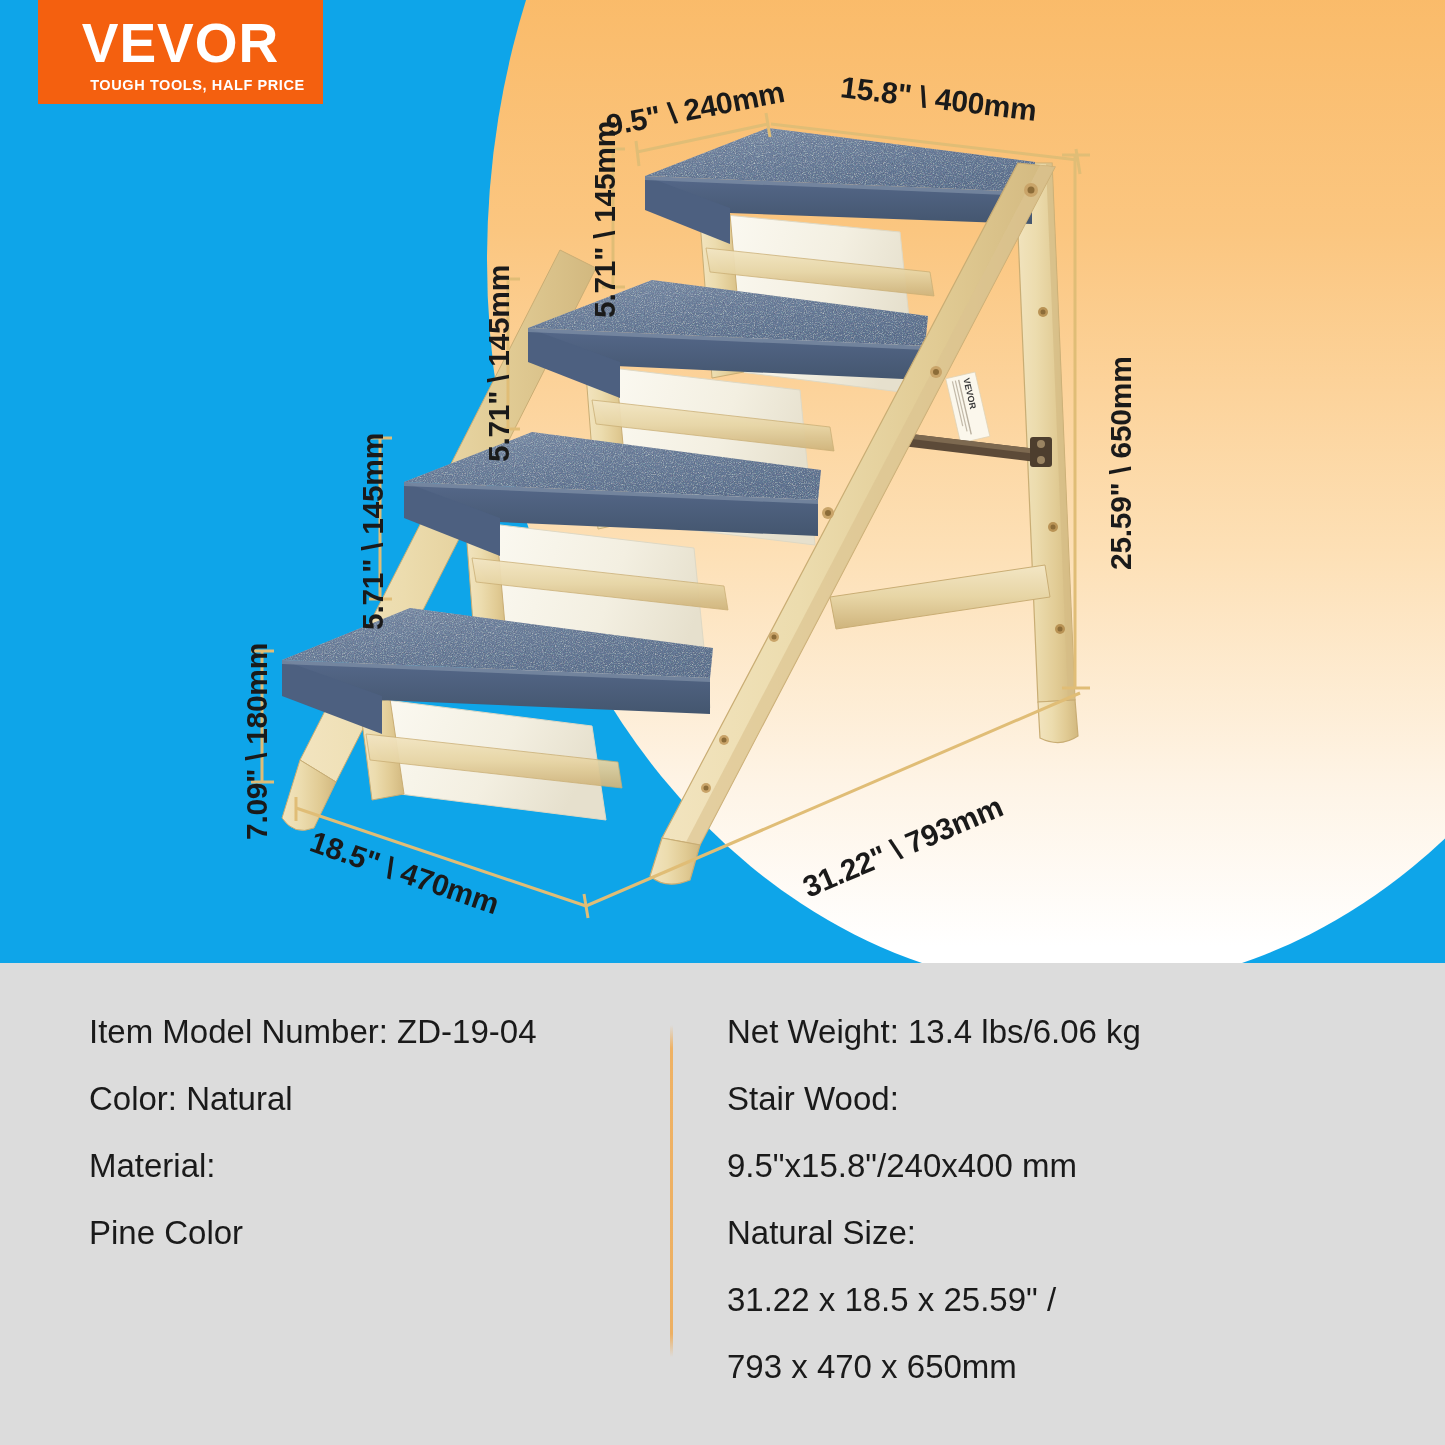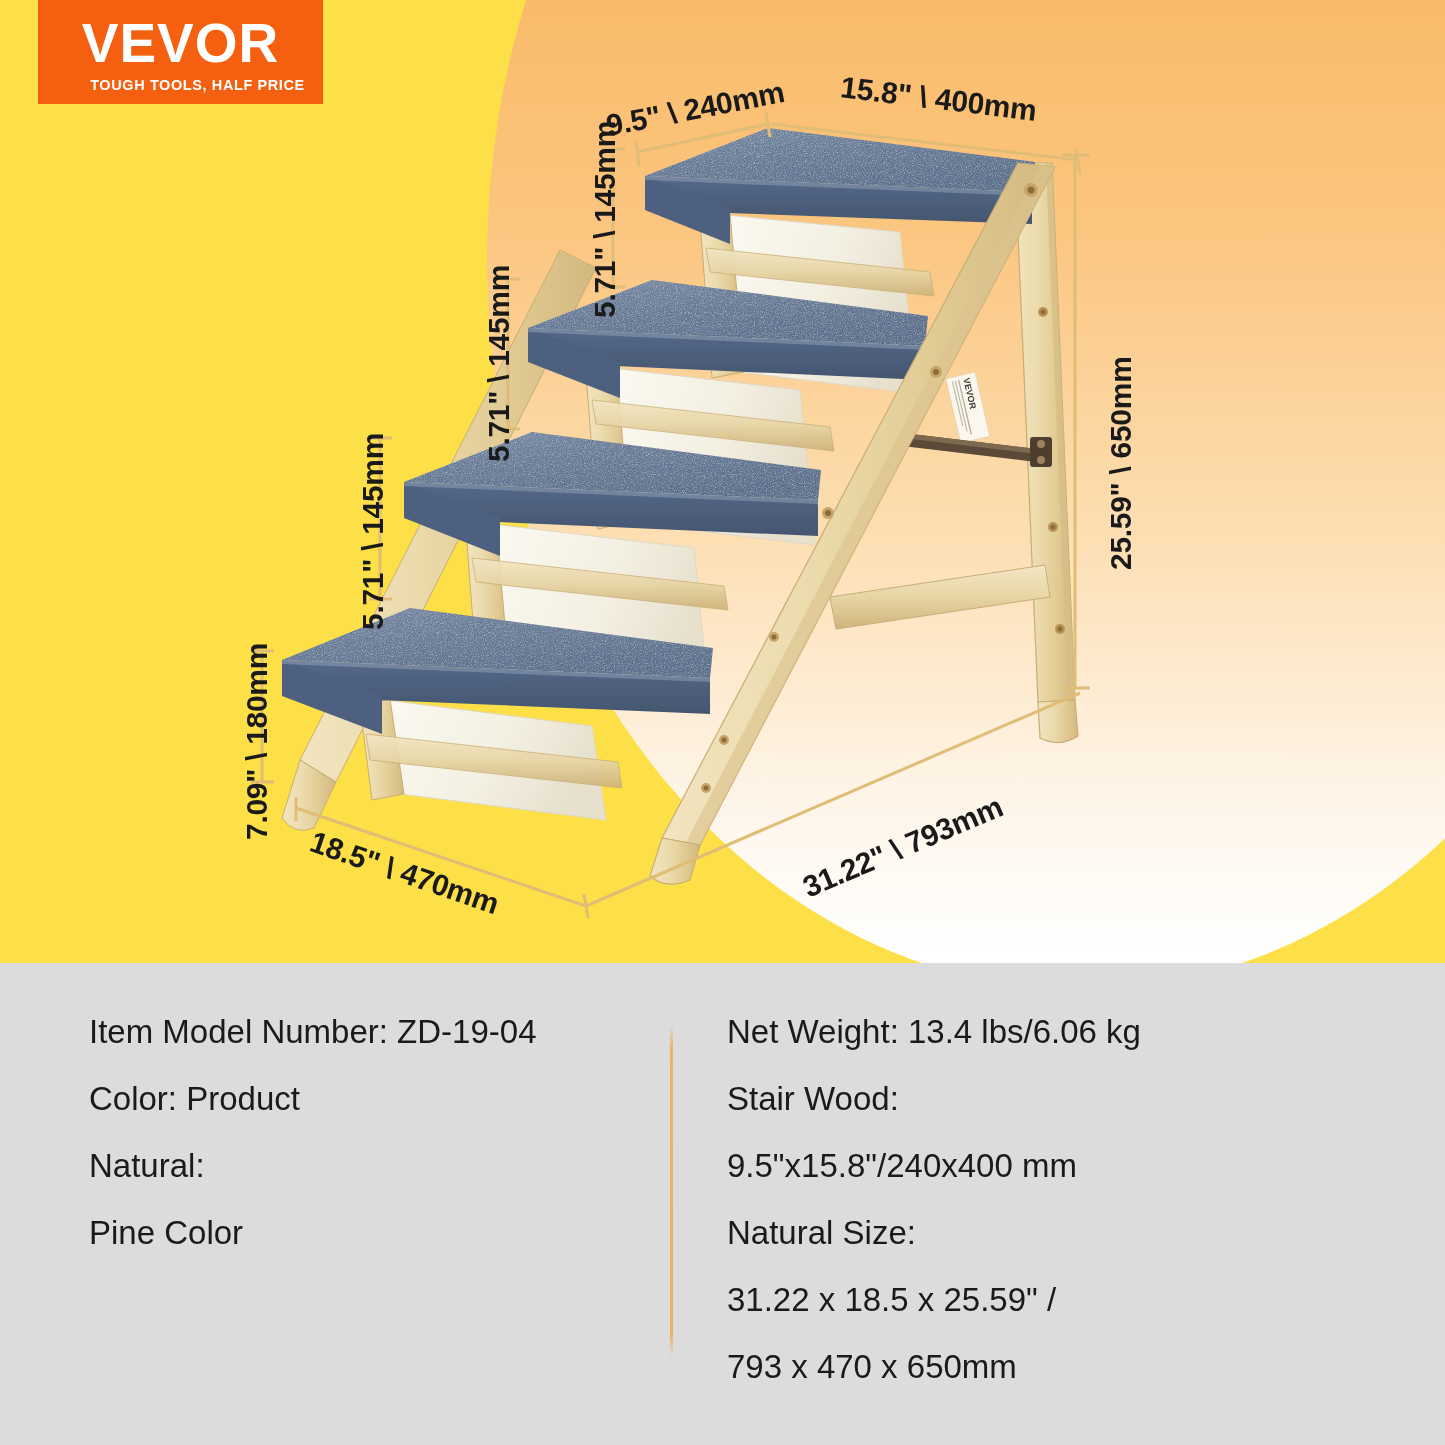--- a/index.html
+++ b/index.html
@@ -4,21 +4,21 @@
 <title>VEVOR Pet Stairs Specification</title>
 <style>
   html,body{margin:0;padding:0;}
   body{
     width:1445px;height:1445px;
     background:#ffffff;
     font-family:"Liberation Sans", sans-serif;
     overflow:hidden;
     position:relative;
   }
-  #page{position:relative;width:1445px;height:1445px;overflow:hidden;background:#fde047;}
+  #page{position:relative;width:1445px;height:1445px;overflow:hidden;background:#0ea5e9;}
 
   
   .corner-arc{
     position:absolute;
     right:-232px; top:-470px;
     width:1190px; height:1460px;
     border-radius:50%;
     background:linear-gradient(180deg,#f7ab47 0%,#f9b45c 22%,#fbc680 48%,#fde0b6 70%,#fef4e6 86%,#ffffff 97%);
     z-index:0;
   }
@@ -311,22 +311,22 @@
 
     <div class="dim" style="left:306px;top:856px;transform:rotate(19deg);">18.5" \ 470mm</div>
 
     <div class="dim" style="left:796px;top:830px;transform:rotate(-23deg);">31.22" \ 793mm</div>
   </div>
 
   <div class="spec-panel">
     <div class="spec-cols">
       <div class="spec-col left">
         <div class="spec-line">Item Model Number: ZD-19-04</div>
-        <div class="spec-line">Color: Product</div>
-        <div class="spec-line">Natural:</div>
+        <div class="spec-line">Color: Natural</div>
+        <div class="spec-line">Material:</div>
         <div class="spec-line">Pine Color</div>
       </div>
       <div class="spec-col right">
         <div class="spec-line">Net Weight: 13.4 lbs/6.06 kg</div>
         <div class="spec-line">Stair Wood:</div>
         <div class="spec-line">9.5"x15.8"/240x400 mm</div>
         <div class="spec-line">Natural Size:</div>
         <div class="spec-line">31.22 x 18.5 x 25.59" /</div>
         <div class="spec-line">793 x 470 x 650mm</div>
       </div>

